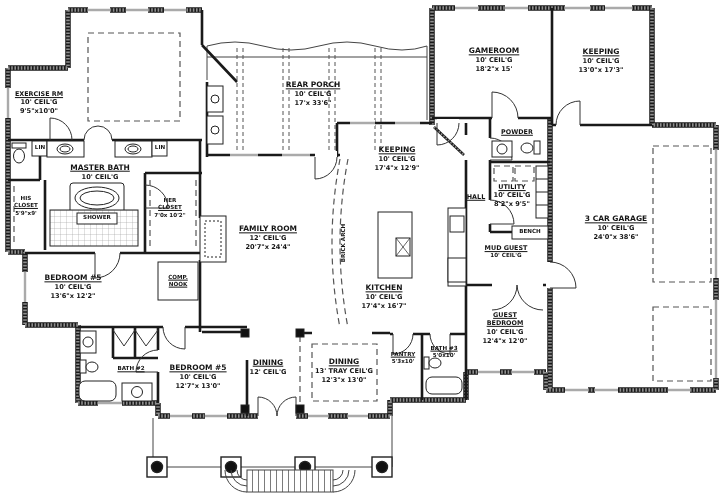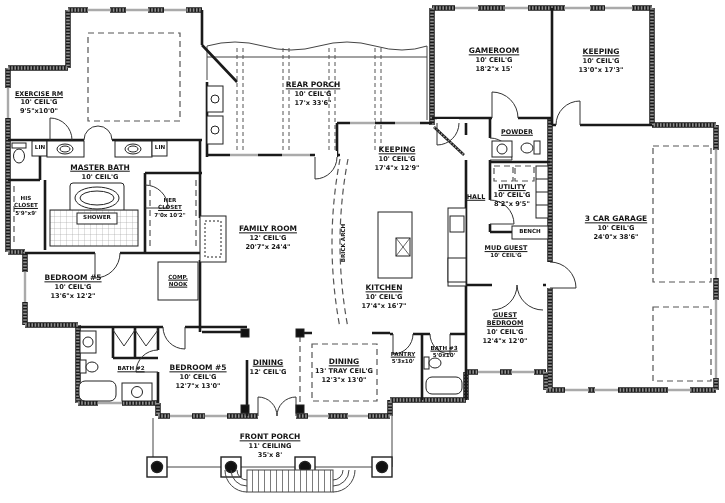--- a/index.html
+++ b/index.html
@@ -321,21 +321,16 @@
   <div class="d">12'3"x 13'0"</div>
 </div>
 <div class="lbl" style="left:403px;top:358px">
   <div class="tiny u">PANTRY</div>
   <div class="tiny">5'3x10'</div>
 </div>
 <div class="lbl" style="left:444px;top:352px">
   <div class="tiny u">BATH #3</div>
   <div class="tiny">5'0x10'</div>
 </div>
-<div class="lbl" style="left:270px;top:446px">
-  <div class="u">FRONT PORCH</div>
-  <div class="d">11' CEILING</div>
-  <div class="d">35'x 8'</div>
-</div>
 <div class="lbl rot" style="left:344px;top:243px">
   <div class="tiny">BRICK ARCH</div>
 </div>
 </div>
 
 </body></html>

